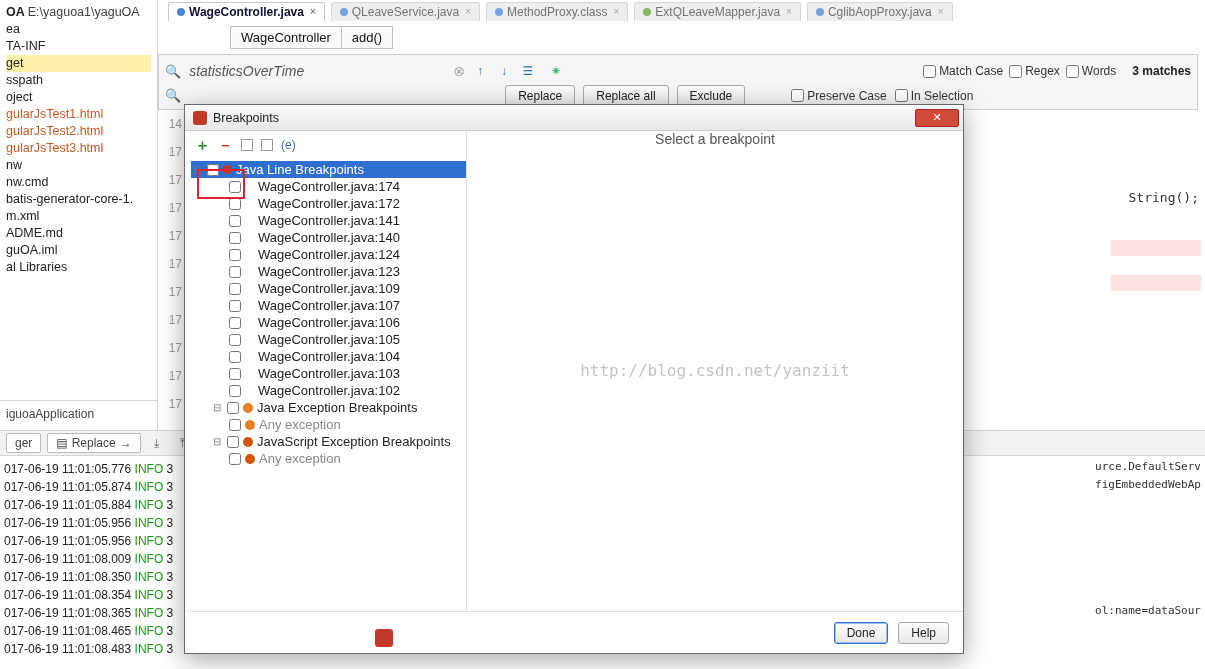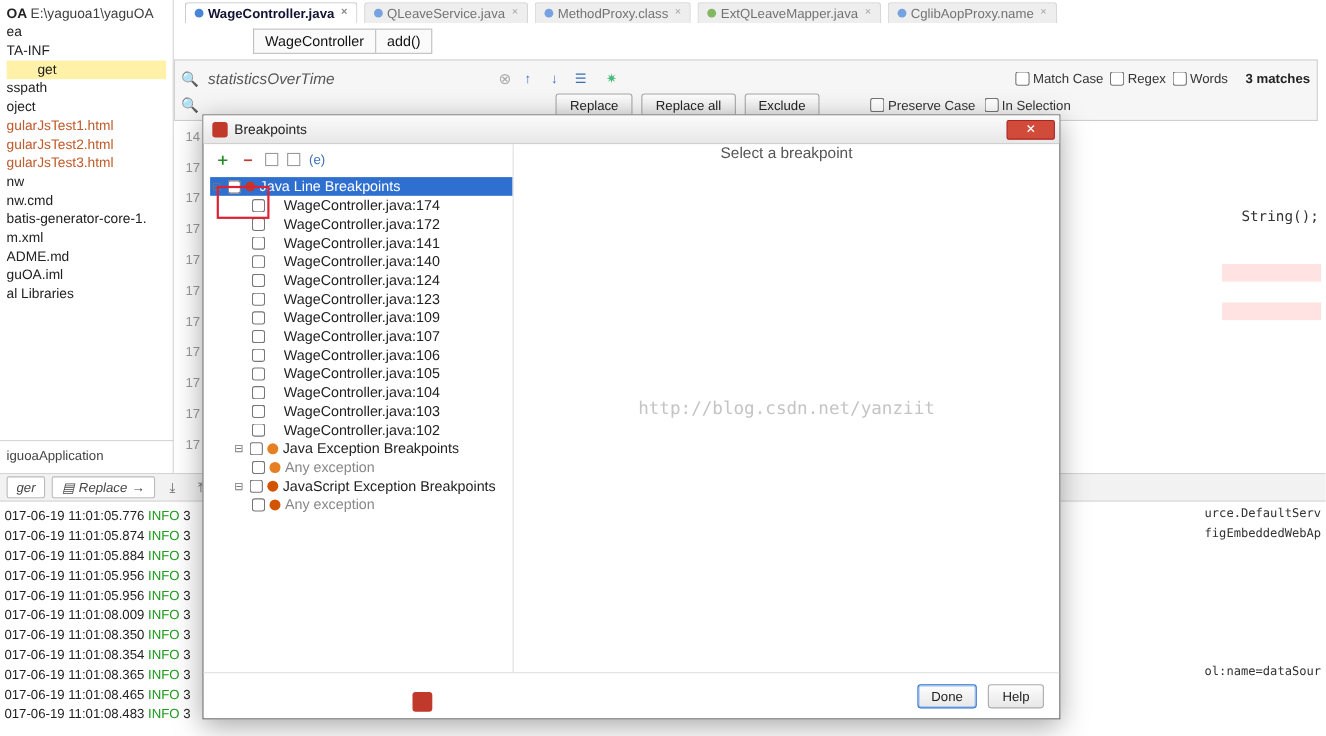--- a/index.html
+++ b/index.html
@@ -34,33 +34,33 @@
   .replacebar { position:absolute; left:158px; top:82px; width:1040px; height:28px; border:1px solid #cfcfcf; border-top:none; background:#f6f6f6; display:flex; align-items:center; gap:8px; padding:0 6px; }
   .replacebar .mag { color:#888; font-size:13px; }
   .replacebar input.replace { flex:0 0 260px; border:none; background:transparent; outline:none; }
   .btn { background:linear-gradient(#fdfdfd,#e7e7e7); border:1px solid #a9a9a9; border-radius:3px; padding:3px 12px; font-size:12px; color:#222; cursor:pointer; }
 
   
   .proj { position:absolute; left:0; top:0; width:158px; height:400px; border-right:1px solid #d5d5d5; padding:4px 6px; font-size:12.5px; color:#222; line-height:17px; overflow:hidden; }
   .proj .head { font-weight:700; color:#222; }
   .proj .blue { color:#c05a2a; }
   .proj .row { white-space:nowrap; overflow:hidden; text-overflow:ellipsis; }
-  .proj .sel { background:#fff2a8;padding-left:28px; }
+  .proj .sel { background:#fff2a8; }
 
   
   .gutter { position:absolute; left:158px; top:110px; width:28px; font-family:Consolas,monospace; font-size:12px; color:#9a9a9a; text-align:right; line-height:28px; }
   .gutter div { padding-right:4px; }
 
   
   .codehint { position:absolute; right:6px; font-family:Consolas,monospace; font-size:13px; color:#333; }
   .pinkbar { position:absolute; right:4px; width:90px; height:16px; background:#ffe2e2; }
 
   
   .dbgpanel { position:absolute; left:0; top:400px; width:1205px; height:30px; border-top:1px solid #d5d5d5; background:#f2f2f2; display:flex; align-items:center; padding:0 6px; gap:6px; font-size:12px; color:#444; }
-  .dbgpanel .tabhdr { background:#fff; border:1px solid #bbb; padding:2px 8px; border-radius:2px; display:flex; gap:4px;font-style:italic;}
+  .dbgpanel .tabhdr { background:#fff; border:1px solid #bbb; padding:2px 8px; border-radius:2px; display:flex; gap:4px;}
   .dbgpanel .tool { width:20px;height:20px;border:1px solid transparent; display:inline-flex;align-items:center;justify-content:center;color:#666; }
 
   
   .console { position:absolute; left:0; top:430px; width:1205px; bottom:0; font-family:Consolas,monospace; font-size:12px; color:#222; line-height:18px; padding:4px 0 4px 4px; overflow:hidden; }
   .console .ln { white-space:nowrap; }
   .console .lvl { color:#1a9b1a; }
   .console .tail { color:#222; }
   .rightlog { position:absolute; right:4px; font-family:Consolas,monospace; font-size:11px; color:#333; }
 
   
@@ -115,21 +115,21 @@
       <span>MethodProxy.class</span>
       <span class="x">×</span>
     </div>
   <div class="tab">
       <span class="dot green"></span>
       <span>ExtQLeaveMapper.java</span>
       <span class="x">×</span>
     </div>
   <div class="tab">
       <span class="dot blue"></span>
-      <span>CglibAopProxy.name</span>
+      <span>CglibAopProxy.java</span>
       <span class="x">×</span>
     </div>
 </div>
 
 <div class="crumb">
   <span>WageController</span>
   <span>add()</span>
 </div>
 
 <div class="proj">

